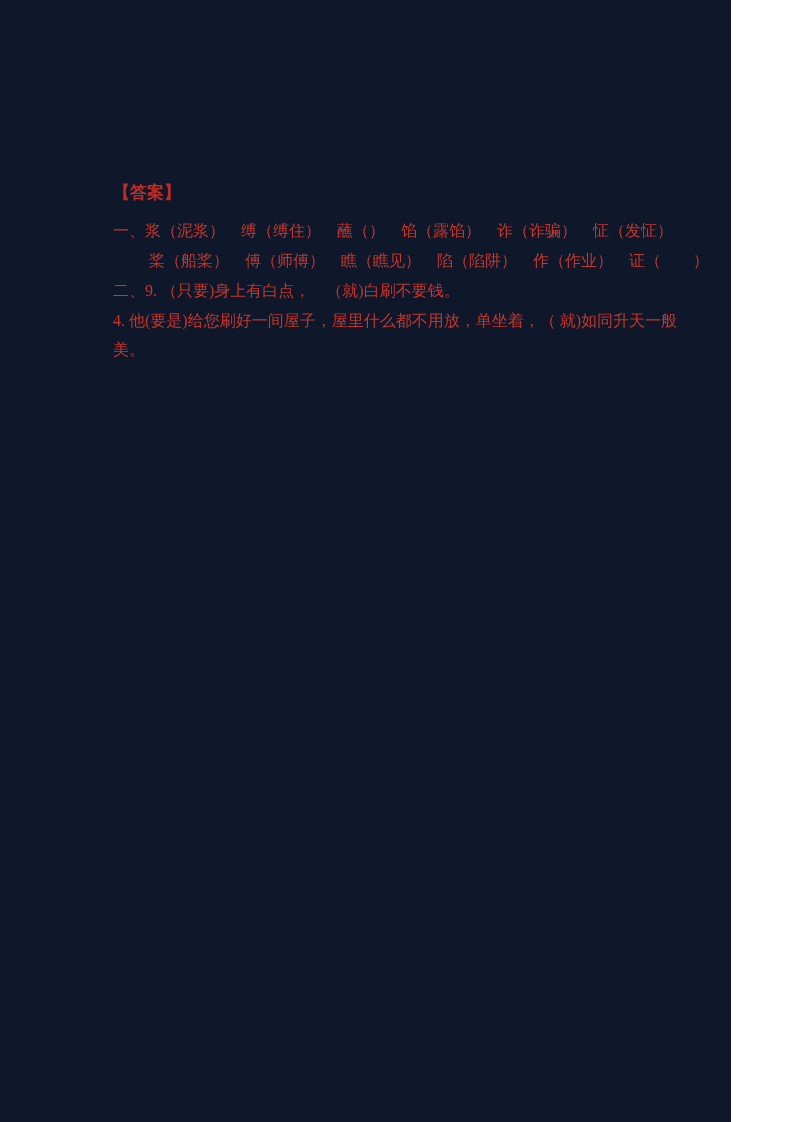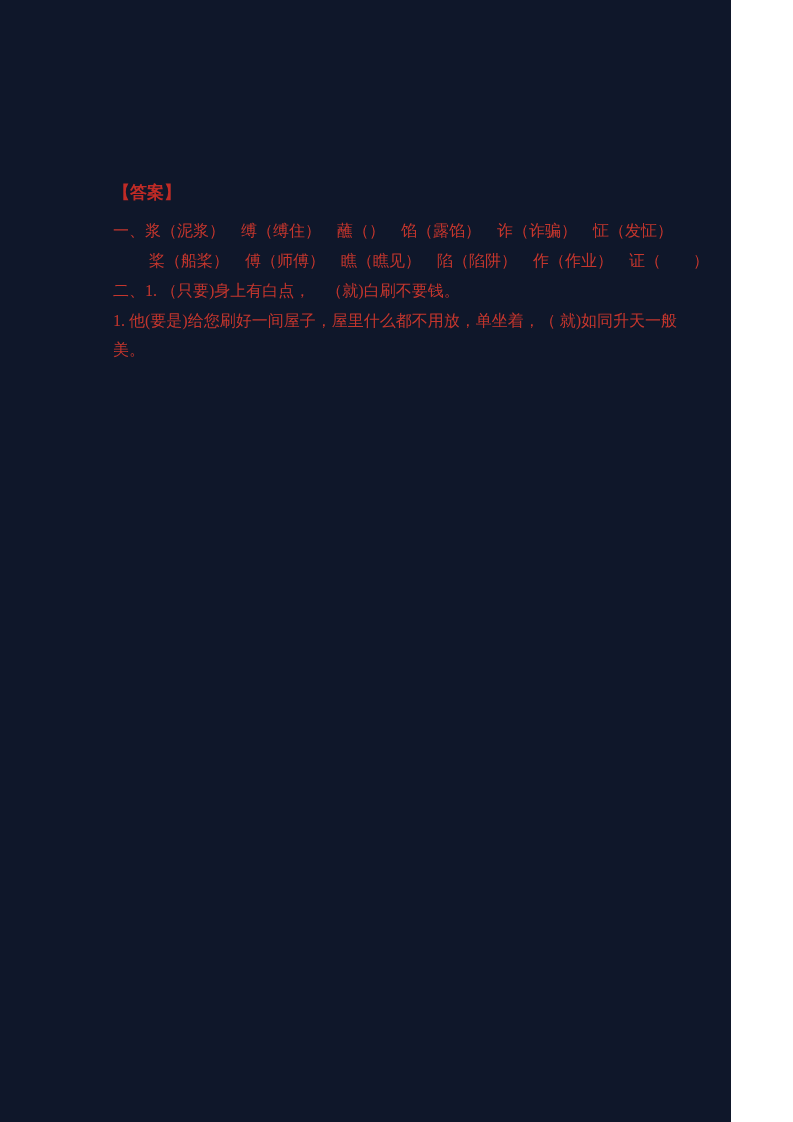--- a/index.html
+++ b/index.html
@@ -43,22 +43,22 @@
 <body>
 
 <div class="page">
   <div class="content">
     <div class="heading">【答案】</div>
 
     <div class="line">一、浆（泥浆）　缚（缚住）　蘸（）　馅（露馅）　诈（诈骗）　怔（发怔）</div>
 
     <div class="line indent">桨（船桨）　傅（师傅）　瞧（瞧见）　陷（陷阱）　作（作业）　证（　　）</div>
 
-    <div class="line">二、1. （只要)身上有白点，　（就)白刷不要钱。</div>
+    <div class="line">二、9. （只要)身上有白点，　（就)白刷不要钱。</div>
 
-    <div class="line lh29">1. 他(要是)给您刷好一间屋子，屋里什么都不用放，单坐着，（ 就)如同升天一般</div>
+    <div class="line lh29">4. 他(要是)给您刷好一间屋子，屋里什么都不用放，单坐着，（ 就)如同升天一般</div>
 
     <div class="line lh29">美。</div>
 
 
 
   </div>
 </div>
 
 </body></html>

